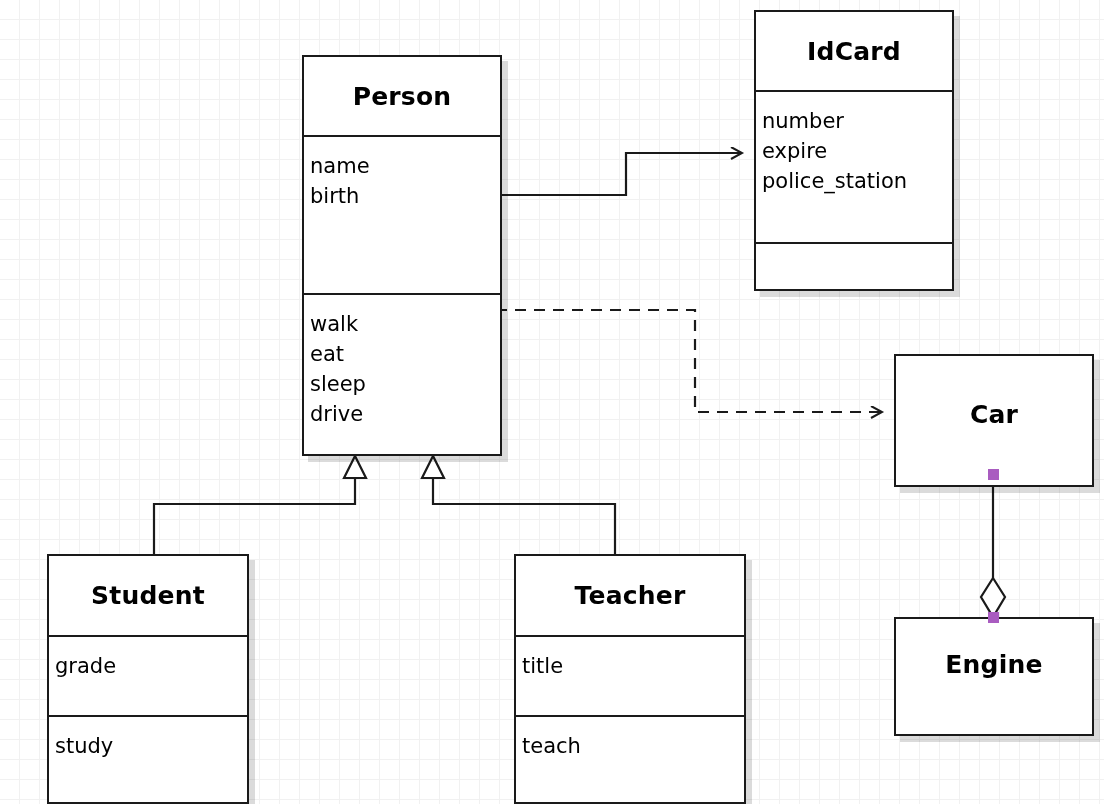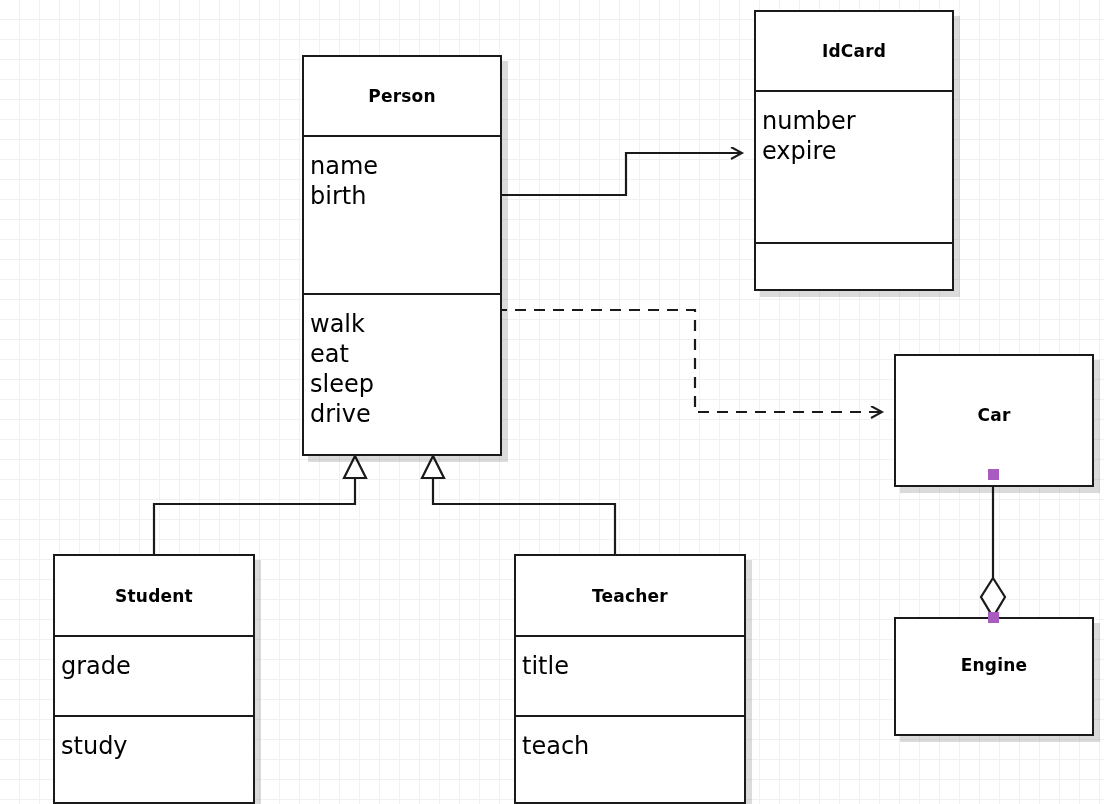--- a/index.html
+++ b/index.html
@@ -42,29 +42,29 @@
     overflow: hidden;
   }
   .compartment + .compartment {
     border-top: 2px solid #1a1a1a;
   }
   .cls-title {
     display: flex;
     align-items: center;
     justify-content: center;
     font-weight: bold;
-    font-size: 17px;
+    font-size: 25px;
     color: #000000;
     letter-spacing: 0.2px;
   }
   .cls-body {
     padding: 14px 0 0 6px;
   }
   .member {
-    font-size: 24px;
+    font-size: 21px;
     line-height: 30px;
     color: #000000;
     white-space: nowrap;
   }
   .cls-empty { }
 
   
   #cls-person  { left: 302px; top: 55px;  width: 200px; height: 401px; }
   #cls-person  .c-title { height: 78px; }
   #cls-person  .c-attrs { height: 158px; }
@@ -78,21 +78,21 @@
 
   
   #cls-car     { left: 894px; top: 354px; width: 200px; height: 133px; }
   #cls-car     .c-title { height: 117px; }
 
   
   #cls-engine  { left: 894px; top: 617px; width: 200px; height: 119px; }
   #cls-engine  .c-title { height: 91px; }
 
   
-  #cls-student { left: 53px; top: 554px; width: 202px; height: 250px; }
+  #cls-student { left: 47px; top: 554px; width: 202px; height: 250px; }
   #cls-student .c-title { height: 79px; }
   #cls-student .c-attrs { height: 80px; }
   #cls-student .c-ops   { height: 87px; }
 
   
   #cls-teacher { left: 514px; top: 554px; width: 232px; height: 250px; }
   #cls-teacher .c-title { height: 79px; }
   #cls-teacher .c-attrs { height: 80px; }
   #cls-teacher .c-ops   { height: 87px; }
 
@@ -158,20 +158,21 @@
       <div class="member">sleep</div>
       <div class="member">drive</div>
     </div>
   </div>
 
   <div class="uml-class" id="cls-idcard">
     <div class="compartment c-title cls-title">IdCard</div>
     <div class="compartment c-attrs cls-body">
       <div class="member">number</div>
       <div class="member">expire</div>
+      <div class="member">police_station</div>
     </div>
     <div class="compartment c-ops cls-empty"></div>
   </div>
 
   <div class="uml-class" id="cls-car">
     <div class="compartment c-title cls-title">Car</div>
   </div>
 
   <div class="uml-class" id="cls-engine">
     <div class="compartment c-title cls-title">Engine</div>

